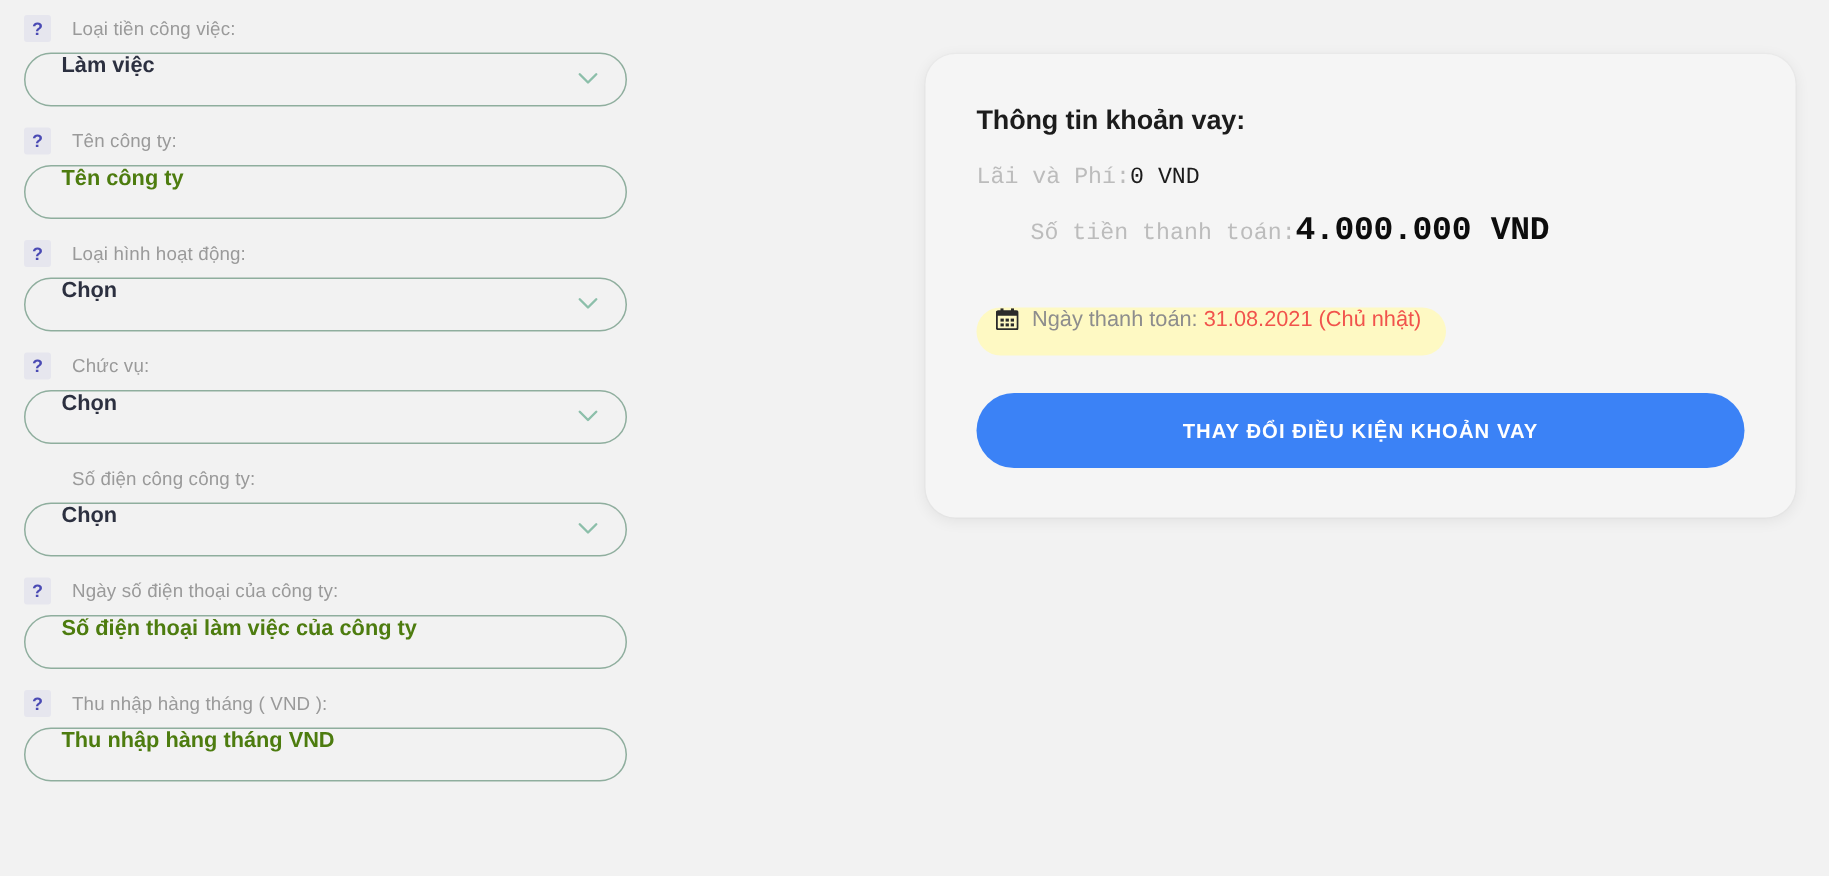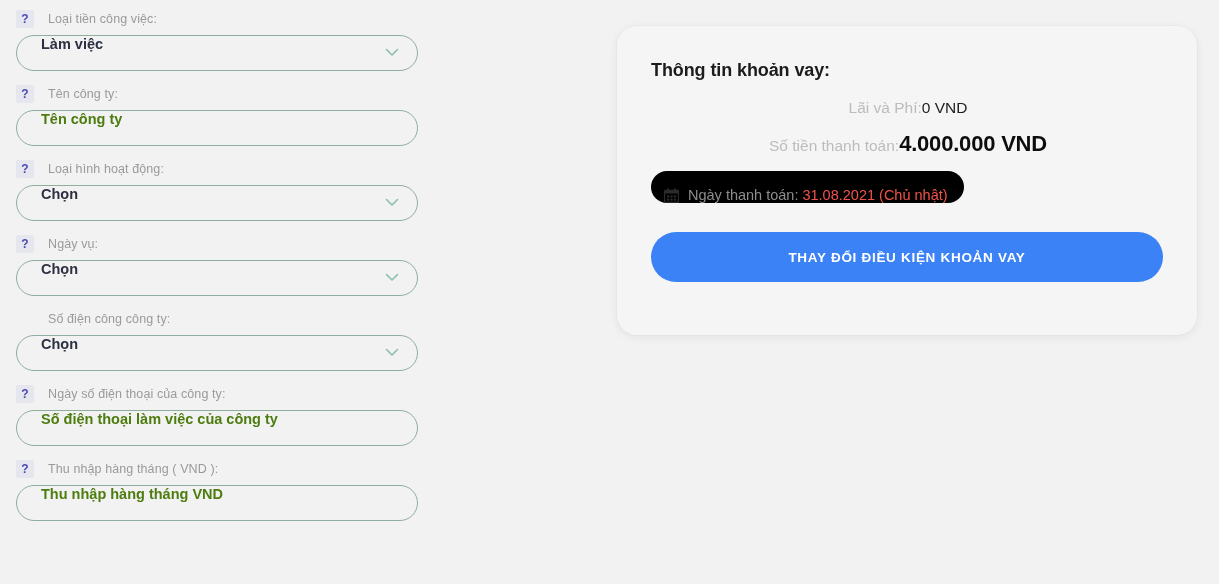--- a/index.html
+++ b/index.html
@@ -106,70 +106,72 @@
     height: 14px;
     margin-top: -8px;
     pointer-events: none;
   }
   .chevron svg { display: block; }
 
   
   .summary-card {
     position: absolute;
     left: 617px;
-    top: 26px;
+    top: 36px;
     width: 580px;
     height: 309px;
     padding: 34px 32px 0 34px;
     background: #f5f5f5;
     border-radius: 20px;
     box-shadow: 0 2px 10px rgba(0,0,0,0.07), 0 0 0 1px rgba(0,0,0,0.015);
   }
 
   .card-title {
     font-size: 18px;
     font-weight: bold;
     color: #1c1c1c;
     letter-spacing: -0.1px;
     margin-bottom: 18px;
   }
 
   .sum-row {
     display: flex;
     align-items: baseline;
-    justify-content: center;
+    justify-content: flex-start;
     height: 32px;
+    font-family: Liberation Mono, monospace;
   }
 
   .sum-label {
     font-size: 15.5px;
     color: #bcbcbc;
   }
 
   .sum-value {
     font-size: 15.5px;
     color: #1c1c1c;
   }
 
-  .sum-row.emphasis { height: 40px; }
+  .sum-row.emphasis { height: 40px; margin-left: 36px; }
 
   .sum-row.emphasis .sum-value {
     font-size: 22px;
     font-weight: bold;
     letter-spacing: -0.2px;
     color: #0d0d0d;
   }
 
   
   .date-pill {
     display: inline-flex;
-    align-items: flex-end;
+    align-items: flex-start;
     height: 32px;
+    margin-top: 24px;
     padding: 0 16px 0 13px;
-    background: #000000;
+    background: #fef9c3;
     border-radius: 16px;
     font-size: 14.5px;
     white-space: nowrap;
   }
 
   .cal-icon {
     width: 15px;
     height: 15px;
     margin-right: 9px;
     flex: 0 0 auto;
@@ -236,21 +238,21 @@
           <span class="chevron">
             <svg viewBox="0 0 14 14" width="14" height="14" aria-hidden="true">
               <path d="M1.5 4.5 L7 10 L12.5 4.5" fill="none" stroke="#8cbfaa" stroke-width="1.6" stroke-linecap="round" stroke-linejoin="round"></path>
             </svg>
           </span>
         </div>
       </div>
       <div class="field">
         <div class="field-label-row">
           <span class="help-badge">?</span>
-          <span class="field-label">Ngày vụ:</span>
+          <span class="field-label">Chức vụ:</span>
         </div>
         <div class="control">
           <span>Chọn</span>
           <span class="chevron">
             <svg viewBox="0 0 14 14" width="14" height="14" aria-hidden="true">
               <path d="M1.5 4.5 L7 10 L12.5 4.5" fill="none" stroke="#8cbfaa" stroke-width="1.6" stroke-linecap="round" stroke-linejoin="round"></path>
             </svg>
           </span>
         </div>
       </div>

